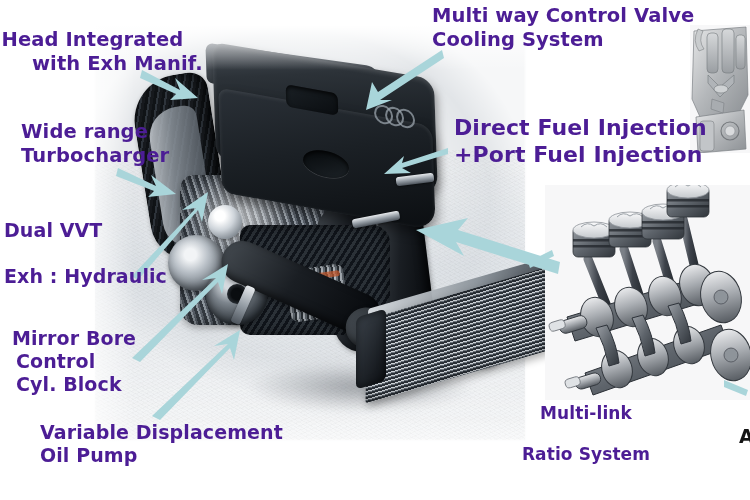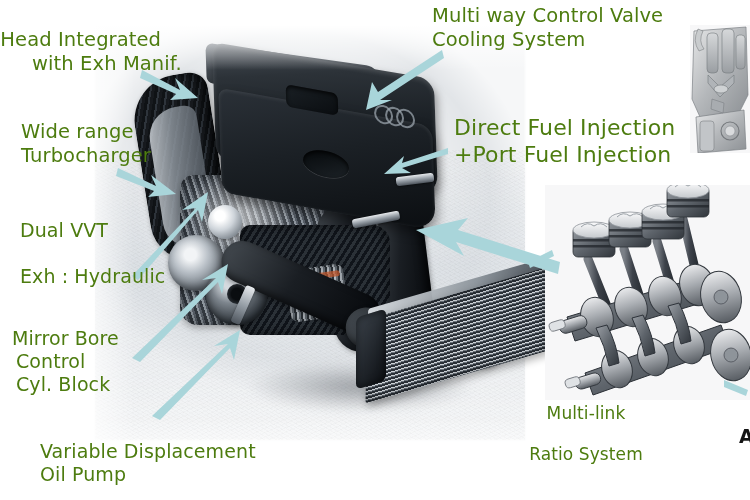--- a/index.html
+++ b/index.html
@@ -192,28 +192,28 @@
     background:linear-gradient(180deg,#fbfbfb,#f2f3f4);
     overflow:hidden;
   }
   .inset-br{
     position:absolute;left:545px;top:185px;width:205px;height:215px;
     background:#f7f7f8;overflow:hidden;
   }
 
   
   .label{
-    position:absolute;color:#4d7c0f;font-weight:400;
+    position:absolute;color:#4c1d95;font-weight:700;
     line-height:1.22;letter-spacing:.1px;white-space:pre;
   }
   .l-head     {left:-6px;  top:28px;  font-size:19.5px;}
   .l-turbo    {left:21px;  top:120px; font-size:19.5px;}
-  .l-vvt      {left:20px;   top:219px; font-size:19px;}
+  .l-vvt      {left:4px;   top:219px; font-size:19px;}
   .l-mirror   {left:12px;  top:327px; font-size:19px;}
-  .l-oilpump  {left:40px;  top:421px; font-size:19px;margin-top:19px;}
+  .l-oilpump  {left:40px;  top:421px; font-size:19px;}
   .l-mwcv     {left:432px; top:4px;   font-size:19.5px;}
   .l-dfi      {left:454px; top:115px; font-size:22px;}
   .l-mlvcr    {left:472px; top:403px; font-size:17px;text-align:center;width:228px;}
   .l-cut      {left:739px; top:425px; font-size:19px;color:#141414;font-weight:700;}
 
   
   .arrow{position:absolute;}
   .arrow svg{display:block;overflow:visible;}
 </style>
 </head>

